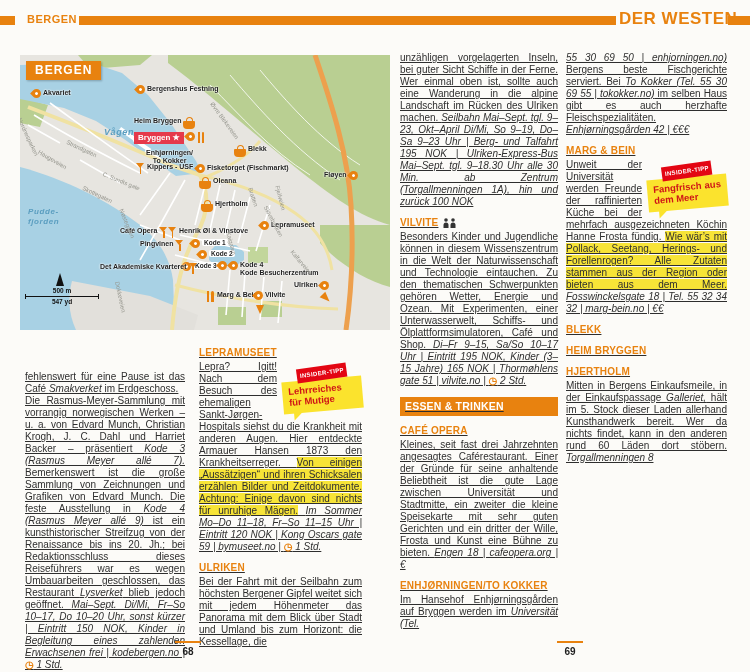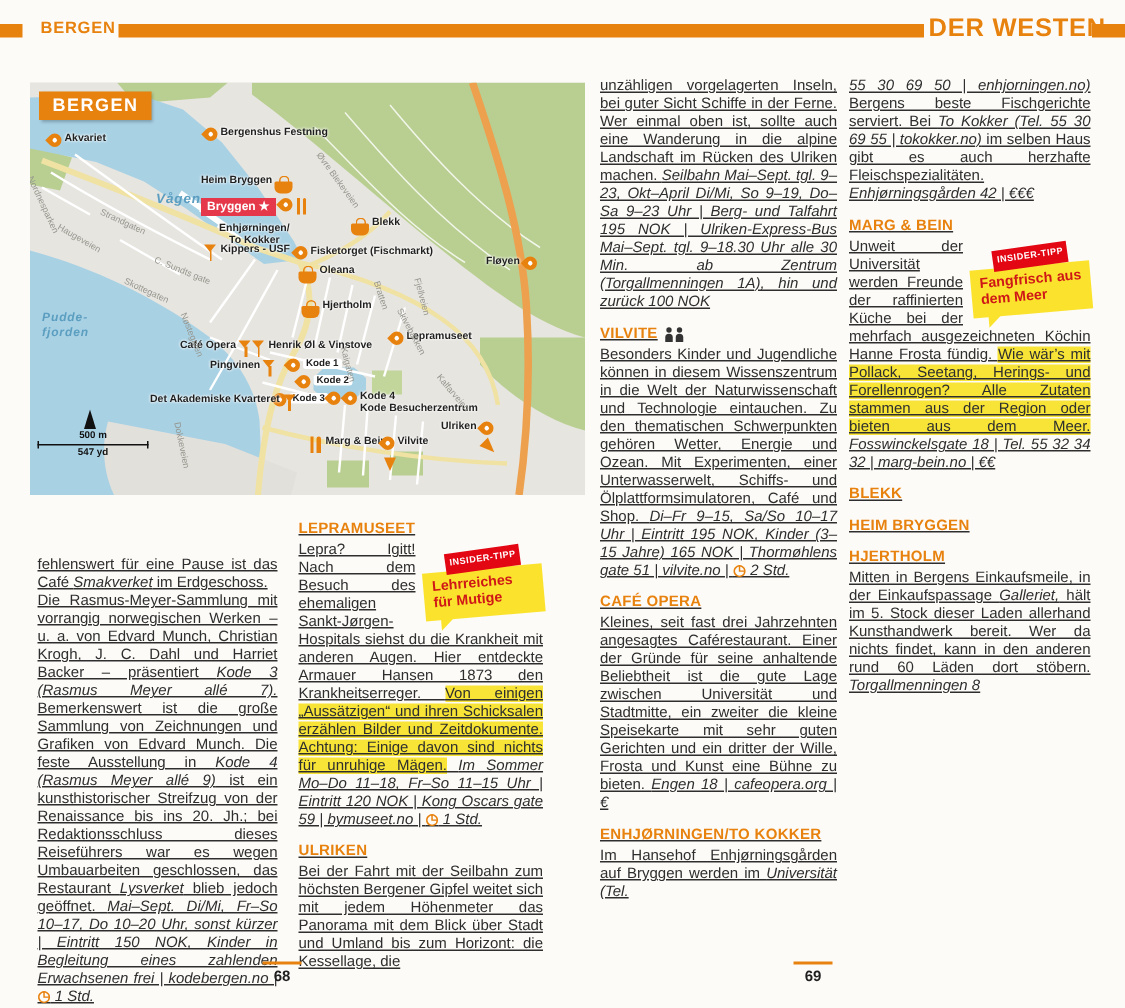--- a/index.html
+++ b/index.html
@@ -258,20 +258,21 @@
   <h3 class="sec vil-head">
     <span>VILVITE</span>
     <svg width="16" height="10" viewBox="0 0 16 10">
       <circle cx="4" cy="2" r="1.8" fill="#333"></circle>
         <circle cx="11" cy="2" r="1.8" fill="#333"></circle>
       <path d="M1.5,10 L1.5,7 Q1.5,4.5 4,4.5 Q6.5,4.5 6.5,7 L6.5,10 Z" fill="#333"></path>
       <path d="M8.5,10 L8.5,7 Q8.5,4.5 11,4.5 Q13.5,4.5 13.5,7 L13.5,10 Z" fill="#333"></path>
     </svg>
   </h3>
   <p class="body"><span>Besonders Kinder und Jugendliche können in diesem Wissenszentrum in die Welt der Naturwissenschaft und Technologie eintauchen. Zu den thematischen Schwerpunkten gehören Wetter, Energie und Ozean. Mit Experimenten, einer Unterwasserwelt, Schiffs- und Ölplattformsimulatoren, Café und Shop. </span><span class="i">Di–Fr 9–15, Sa/So 10–17 Uhr | Eintritt 195 NOK, Kinder (3–15 Jahre) 165 NOK | Thormøhlens gate 51 | vilvite.no | </span><span class="clock">◷</span><span class="i"> 2 Std.</span></p>
+  <div class="banner">ESSEN &amp; TRINKEN</div>
   <h3 class="sec">CAFÉ OPERA</h3>
   <p class="body"><span>Kleines, seit fast drei Jahrzehnten angesagtes Caférestaurant. Einer der Gründe für seine anhaltende Beliebtheit ist die gute Lage zwischen Universität und Stadtmitte, ein zweiter die kleine Speisekarte mit sehr guten Gerichten und ein dritter der Wille, Frosta und Kunst eine Bühne zu bieten. </span><span class="i">Engen 18 | cafeopera.org | €</span></p>
   <h3 class="sec">ENHJØRNINGEN/TO KOKKER</h3>
   <p class="body"><span>Im Hansehof Enhjørningsgården auf Bryggen werden im </span><span class="i">Universität (Tel.</span></p>
 </div>
 
 <div class="col" style="left:566px;top:52px;width:161px;">
   <p class="body"><span class="i">55 30 69 50 | enhjorningen.no)</span><span> Bergens beste Fischgerichte serviert. Bei </span><span class="i">To Kokker (Tel. 55 30 69 55 | tokokker.no)</span><span> im selben Haus gibt es auch herzhafte Fleischspezialitäten. </span><span class="i">Enhjørningsgården 42 | €€€</span></p>
   <h3 class="sec">MARG &amp; BEIN</h3>
   <p class="body">
@@ -280,13 +281,13 @@
       <span class="tip-bubble">Fangfrisch aus dem Meer</span>
     </span>
   <span>Unweit der Universität werden Freunde der raffinierten Küche bei der mehrfach ausgezeichneten Köchin Hanne Frosta fündig. </span><span class="hl">Wie wär’s mit Pollack, Seetang, Herings- und Forellenrogen? Alle Zutaten stammen aus der Region oder bieten aus dem Meer.</span><span> </span><span class="i">Fosswinckelsgate 18 | Tel. 55 32 34 32 | marg-bein.no | €€</span></p>
   <h3 class="sec">BLEKK</h3>
   <h3 class="sec">HEIM BRYGGEN</h3>
   <h3 class="sec">HJERTHOLM</h3>
   <p class="body"><span>Mitten in Bergens Einkaufsmeile, in der Einkaufspassage </span><span class="i">Galleriet,</span><span> hält im 5. Stock dieser Laden allerhand Kunsthandwerk bereit. Wer da nichts findet, kann in den anderen rund 60 Läden dort stöbern. </span><span class="i">Torgallmenningen 8</span></p>
 </div>
 
 <div class="pagenum" style="left:168px;top:641px;">68</div>
-<div class="pagenum" style="left:522px;top:641px;">69</div>
+<div class="pagenum" style="left:550px;top:641px;">69</div>
 
 </body></html>

